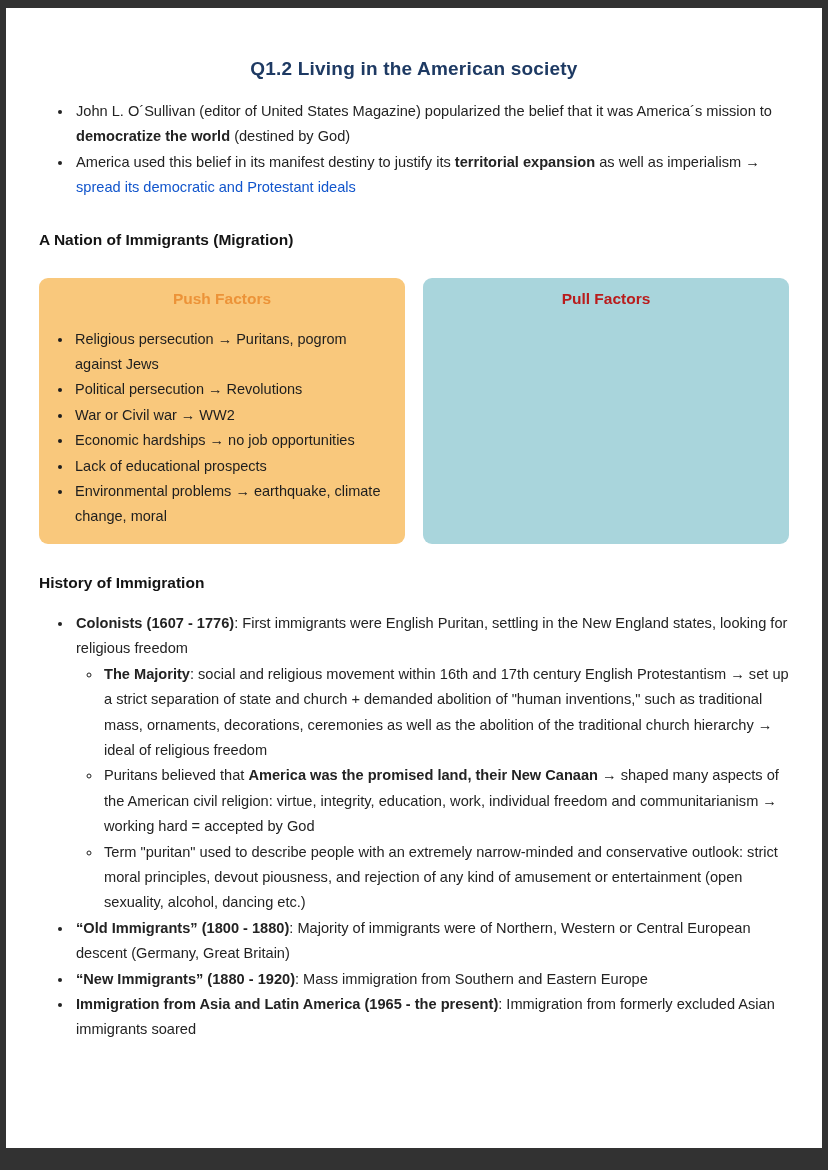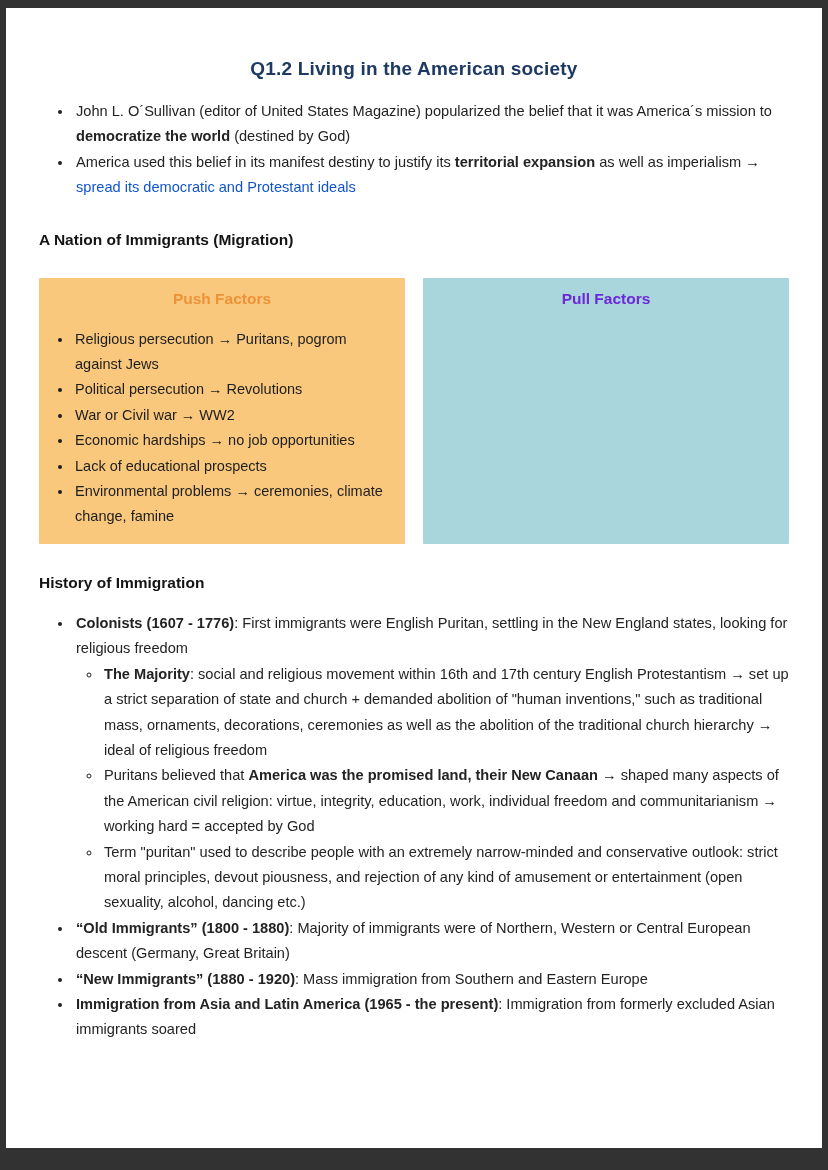--- a/index.html
+++ b/index.html
@@ -58,32 +58,32 @@
   b { font-weight: 700; }
   .link { color: #1155cc; cursor: pointer; }
   .boxes {
     display: flex;
     gap: 18px;
     margin-top: 29px;
   }
   .box {
     flex: 1;
     padding: 10px 10px 14px 10px;
-    border-radius: 1px;
+    border-radius: 9px;
   }
   .box.push { background: #f9c87c; }
   .box.pull { background: #a9d5dc; }
   .box-title {
     text-align: center;
     font-size: 15.5px;
     font-weight: 700;
     margin: 2px 0 19px 0;
   }
   .push .box-title { color: #ec9338; }
-  .pull .box-title { color: #6d28d9; }
+  .pull .box-title { color: #b91c1c; }
   ul.box-list {
     list-style: disc;
     margin: 0;
     padding-left: 24px;
   }
   ul.box-list > li {
     font-size: 14.5px;
     line-height: 25.4px;
     padding-left: 2px;
     color: #1e1e1e;
@@ -107,21 +107,21 @@
   <div class="boxes">
 
     <div class="box push">
       <div class="box-title">Push Factors</div>
       <ul class="box-list">
         <li>Religious persecution → Puritans, pogrom against Jews</li>
         <li>Political persecution → Revolutions</li>
         <li>War or Civil war → WW2</li>
         <li>Economic hardships → no job opportunities</li>
         <li>Lack of educational prospects</li>
-        <li>Environmental problems → ceremonies, climate change, famine</li>
+        <li>Environmental problems → earthquake, climate change, moral</li>
       </ul>
     </div>
 
     <div class="box pull">
       <div class="box-title">Pull Factors</div>
     </div>
 
   </div>
 
   <h2 class="heading">History of Immigration</h2>

